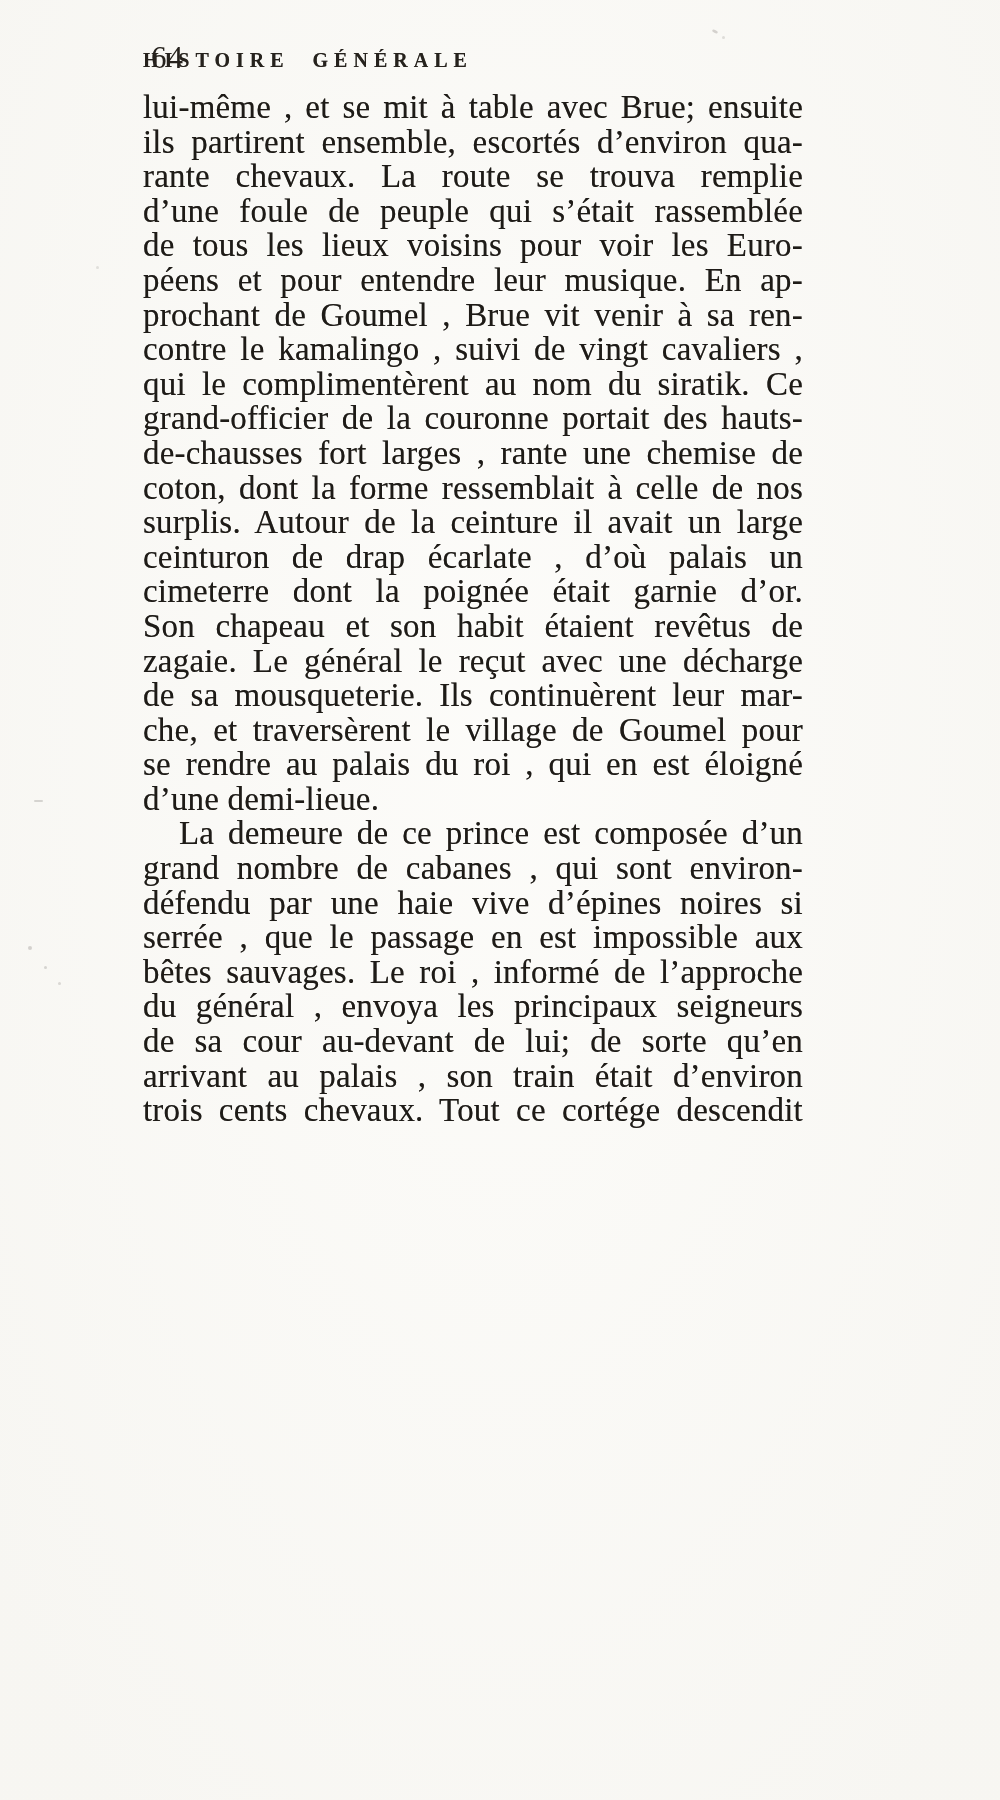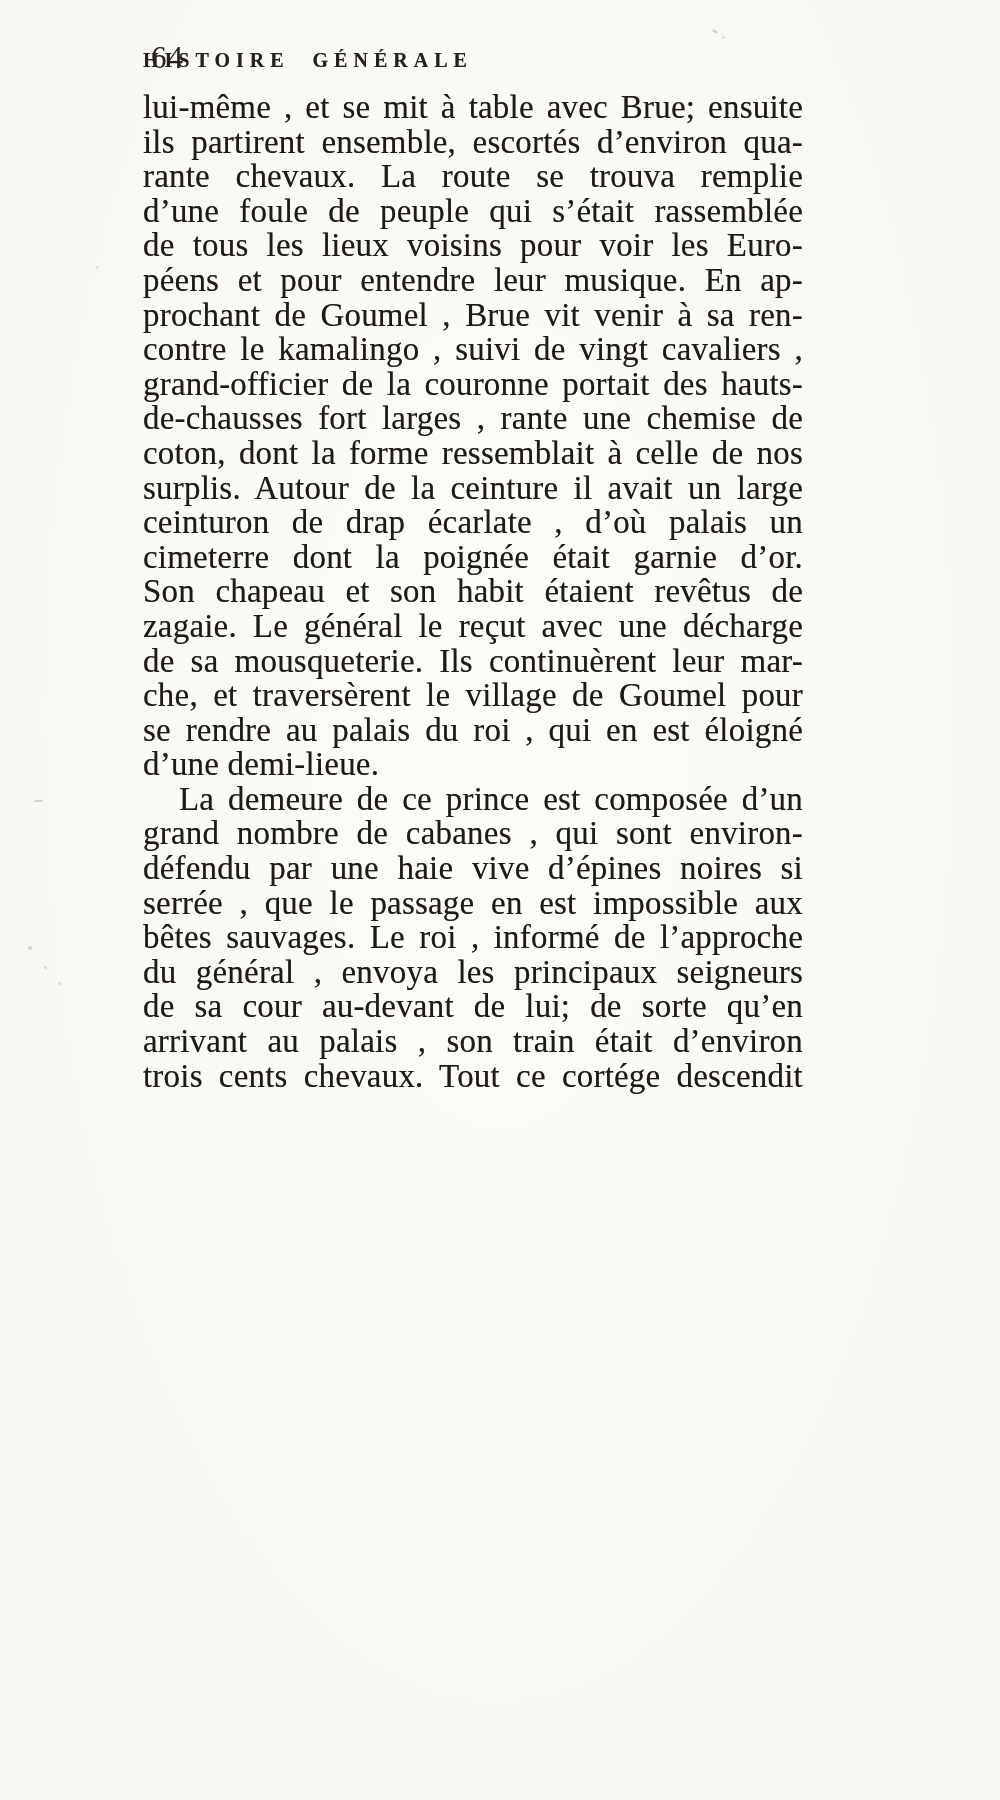--- a/index.html
+++ b/index.html
@@ -105,20 +105,21 @@
   <main class="text-block">
       <div class="paragraph">
         <div class="line">lui-même , et se mit à table avec Brue; ensuite</div>
         <div class="line">ils partirent ensemble, escortés d’environ qua-</div>
         <div class="line">rante chevaux. La route se trouva remplie</div>
         <div class="line">d’une foule de peuple qui s’était rassemblée</div>
         <div class="line">de tous les lieux voisins pour voir les Euro-</div>
         <div class="line">péens et pour entendre leur musique. En ap-</div>
         <div class="line">prochant de Goumel , Brue vit venir à sa ren-</div>
         <div class="line">contre le kamalingo , suivi de vingt cavaliers ,</div>
+        <div class="line">qui le complimentèrent au nom du siratik. Ce</div>
         <div class="line">grand-officier de la couronne portait des hauts-</div>
         <div class="line">de-chausses fort larges , rante une chemise de</div>
         <div class="line">coton, dont la forme ressemblait à celle de nos</div>
         <div class="line">surplis. Autour de la ceinture il avait un large</div>
         <div class="line">ceinturon de drap écarlate , d’où palais un</div>
         <div class="line">cimeterre dont la poignée était garnie d’or.</div>
         <div class="line">Son chapeau et son habit étaient revêtus de</div>
         <div class="line">zagaie. Le général le reçut avec une décharge</div>
         <div class="line">de sa mousqueterie. Ils continuèrent leur mar-</div>
         <div class="line">che, et traversèrent le village de Goumel pour</div>

